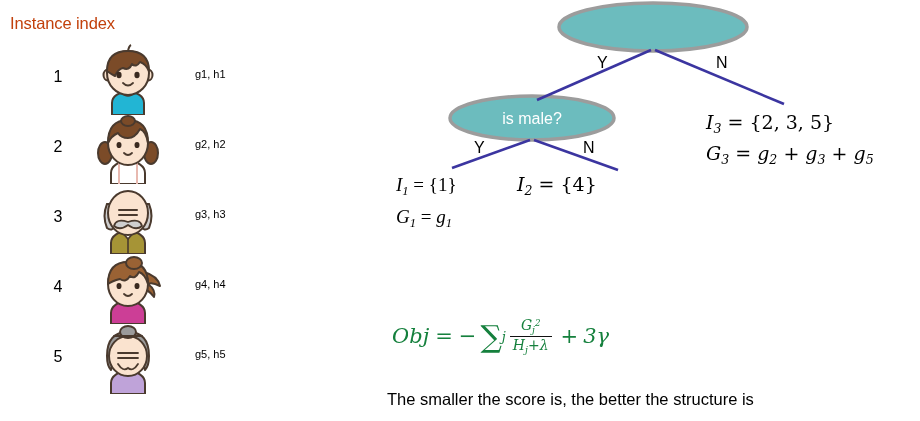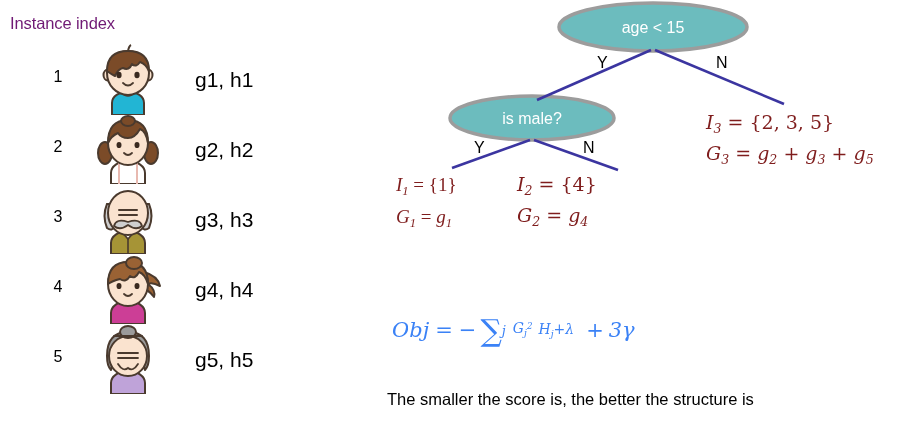--- a/index.html
+++ b/index.html
@@ -17,38 +17,38 @@
   #stage {
     position: relative;
     width: 920px;
     height: 421px;
   }
 
   
   .hdr {
     position: absolute;
     font-size: 16.5px;
-    color: #701a75;
+    color: #c2410c;
     white-space: nowrap;
     letter-spacing: -0.1px;
   }
   #hdr-index { left: 10px;  top: 14px; }
   #hdr-grad  { left: 163px; top: 14px; }
 
   .row-index {
     position: absolute;
     font-size: 16px;
     color: #000;
     width: 40px;
     text-align: center;
     left: 38px;
   }
   .row-grad {
     position: absolute;
-    font-size: 21px;
+    font-size: 11px;
     color: #000;
     left: 195px;
     white-space: nowrap;
   }
   .avatar-slot {
     position: absolute;
     left: 92px;
     width: 72px;
     height: 72px;
   }
@@ -74,52 +74,52 @@
     font-size: 16px;
     color: #000;
     font-family: "Liberation Sans", sans-serif;
   }
 
   
   .math {
     position: absolute;
     font-family: "DejaVu Serif", "Liberation Serif", serif;
     font-style: italic;
-    color: #7f1d1d;
+    color: #000000;
     white-space: nowrap;
   }
   .math .up { font-style: normal; }
   .mline { font-size: 19px; line-height: 25px; }
   sub  { font-size: 0.66em; vertical-align: -0.28em; font-style: italic; }
   sup  { font-size: 0.62em; vertical-align: 0.5em; font-style: italic; }
   .num { font-style: normal; }
 
   
   #obj-formula {
     position: absolute;
     left: 392px;
     top: 318px;
     font-family: "DejaVu Serif", "Liberation Serif", serif;
     font-style: italic;
     font-size: 21px;
-    color: #3b82f6;
+    color: #15803d;
     display: flex;
     align-items: center;
     white-space: nowrap;
   }
   #obj-formula .sigma {
     font-size: 30px;
     font-style: normal;
     line-height: 0.8;
     display: inline-block;
     transform: translateY(1px);
   }
   .frac {
     display: inline-flex;
-    flex-direction: row;
+    flex-direction: column;
     align-items: center;
     font-size: 14px;
     vertical-align: middle;
     margin: 0 4px;
   }
   .frac .top {
     padding: 0 3px 1px 3px;
     line-height: 1.1;
   }
   .frac .bar {
@@ -255,21 +255,20 @@
 
     <ellipse cx="532" cy="118" rx="82" ry="22" fill="#6CBCBE" stroke="#9C9C9C" stroke-width="3.5"></ellipse>
 
     <path d="M651 50 L537 100" stroke="#3B35A0" stroke-width="2.6" fill="none"></path>
     <path d="M655 50 L784 104" stroke="#3B35A0" stroke-width="2.6" fill="none"></path>
 
     <path d="M530 140 L452 168" stroke="#3B35A0" stroke-width="2.6" fill="none"></path>
     <path d="M534 140 L618 170" stroke="#3B35A0" stroke-width="2.6" fill="none"></path>
   </svg>
 
-  <div class="node-label" style="left:583px; top:19px; width:140px;">age &lt; 15</div>
   <div class="node-label" style="left:472px; top:110px; width:120px;">is male?</div>
 
   <div class="branch-label" style="left:597px; top:54px;">Y</div>
   <div class="branch-label" style="left:716px; top:54px;">N</div>
   <div class="branch-label" style="left:474px; top:139px;">Y</div>
   <div class="branch-label" style="left:583px; top:139px;">N</div>
 
   <div class="math" style="left:396px; top:172px;font-family:Liberation Serif, serif;">
     <div class="mline">
       <span>I</span><sub>1</sub>
@@ -278,24 +277,20 @@
     <div class="mline">
       <span>G</span><sub>1</sub>
       <span class="up"> = </span><span>g</span><sub>1</sub>
     </div>
   </div>
 
   <div class="math" style="left:517px; top:172px;">
     <div class="mline">
       <span>I</span><sub>2</sub>
       <span class="up"> = </span><span class="num">{4}</span>
-    </div>
-    <div class="mline">
-      <span>G</span><sub>2</sub>
-      <span class="up"> = </span><span>g</span><sub>4</sub>
     </div>
   </div>
 
   <div class="math" style="left:706px; top:110px;">
     <div class="mline">
       <span>I</span><sub>3</sub>
       <span class="up"> = </span><span class="num">{2, 3, 5}</span>
     </div>
     <div class="mline">
       <span>G</span><sub>3</sub>

